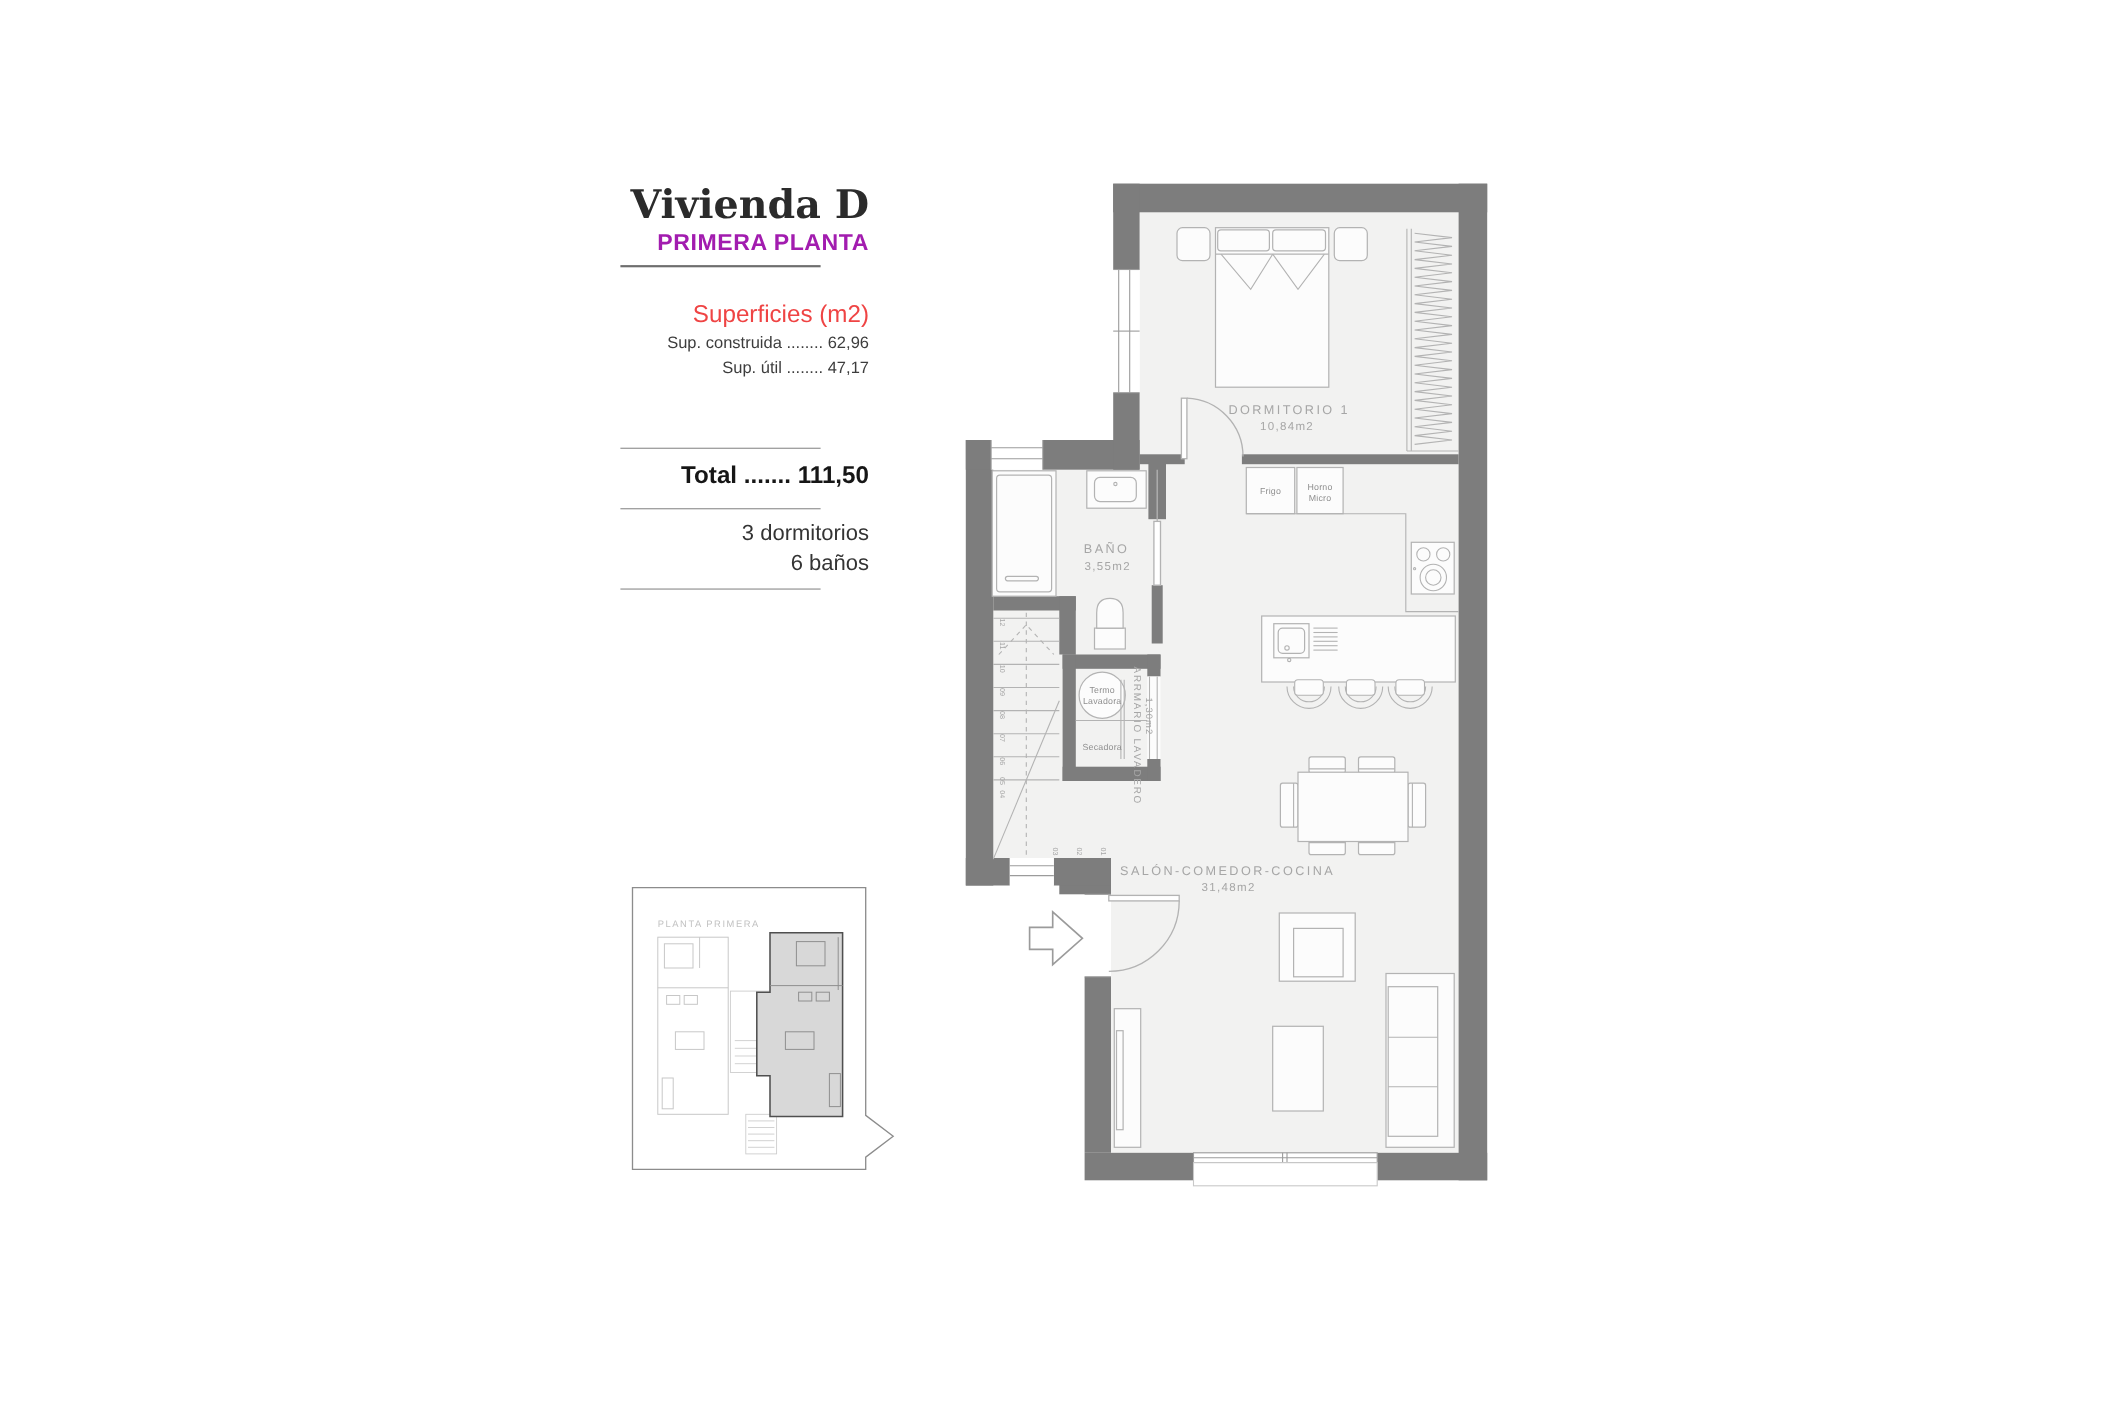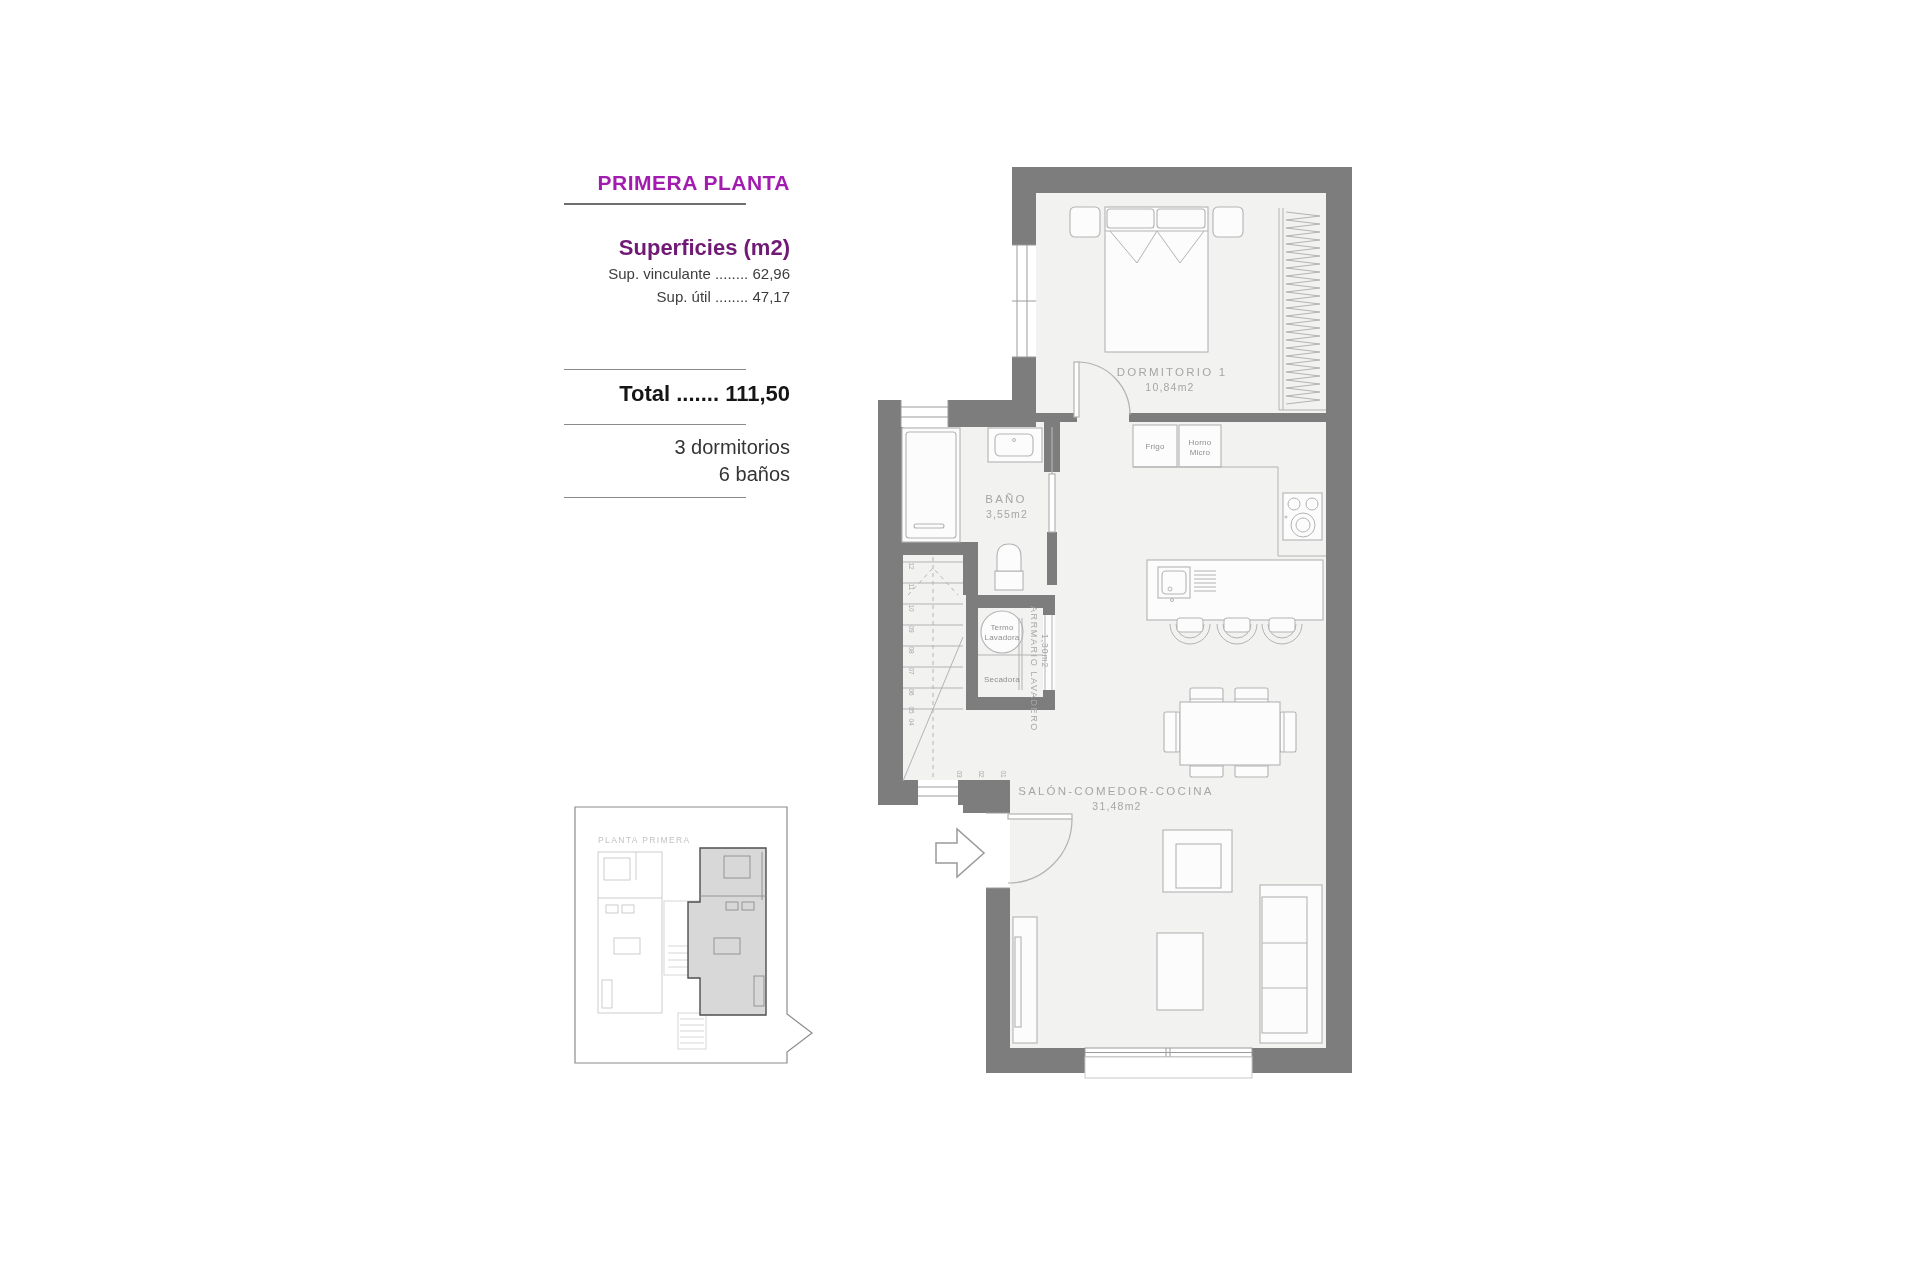--- a/index.html
+++ b/index.html
@@ -8,21 +8,21 @@
   svg{position:absolute;left:0;top:0;}
   svg text{font-family:"Liberation Sans",sans-serif;}
 
   
   #info{position:absolute;left:520px;top:168px;width:270px;text-align:right;color:#333;}
   .title{font-family:"DejaVu Serif","Liberation Serif",serif;font-weight:bold;
          font-size:36px;color:#2b2b2b;line-height:1.05;}
   .subtitle{font-size:21px;font-weight:bold;letter-spacing:.5px;color:#a21caf;margin-top:3px;}
   .rule{width:182px;margin-left:auto;border:0;border-top:2px solid #6e6e6e;height:0;}
   .rule.thin{border-top-width:1.5px;border-top-color:#8a8a8a;}
-  .surf-head{font-size:22px;color:#701a75;margin-top:30px;font-weight:bold;}
+  .surf-head{font-size:22px;color:#ef4444;margin-top:30px;}
   .surf-row{font-size:15px;color:#3d3d3d;line-height:1.4;margin-top:2px;}
   .surf-row:first-of-type{margin-top:10px;}
   .total-row{font-size:22px;font-weight:bold;color:#161616;margin:11px 0;}
   .feat{font-size:20px;color:#343434;line-height:1.35;}
   .features-block{margin:9px 0;}
   .mt1{margin-top:62px;}
   .mt2{margin-top:17px;}
 
   
   #disclaimer{position:absolute;left:878px;top:1121px;width:280px;font-size:16px;
@@ -36,25 +36,26 @@
   .t-vert{font-size:9px;letter-spacing:1.6px;}
   .t-vert2{font-size:8.5px;letter-spacing:1px;}
   .t-mini{font-size:8.5px;letter-spacing:1.4px;}
 </style>
 </head>
 <body>
 
 <div id="canvas">
 
   <div id="info">
+    <div class="title">Vivienda D</div>
     <div class="subtitle">PRIMERA PLANTA</div>
     <hr class="rule">
     <div class="surf-head">Superficies (m2)</div>
     <div class="surf-row">
-      <span>Sup. vinculante</span>
+      <span>Sup. construida</span>
       <span>........</span>
       <span>62,96</span>
     </div>
     <div class="surf-row">
       <span>Sup. útil</span>
       <span>........</span>
       <span>47,17</span>
     </div>
     <hr class="rule thin mt1">
     <div class="total-row">

